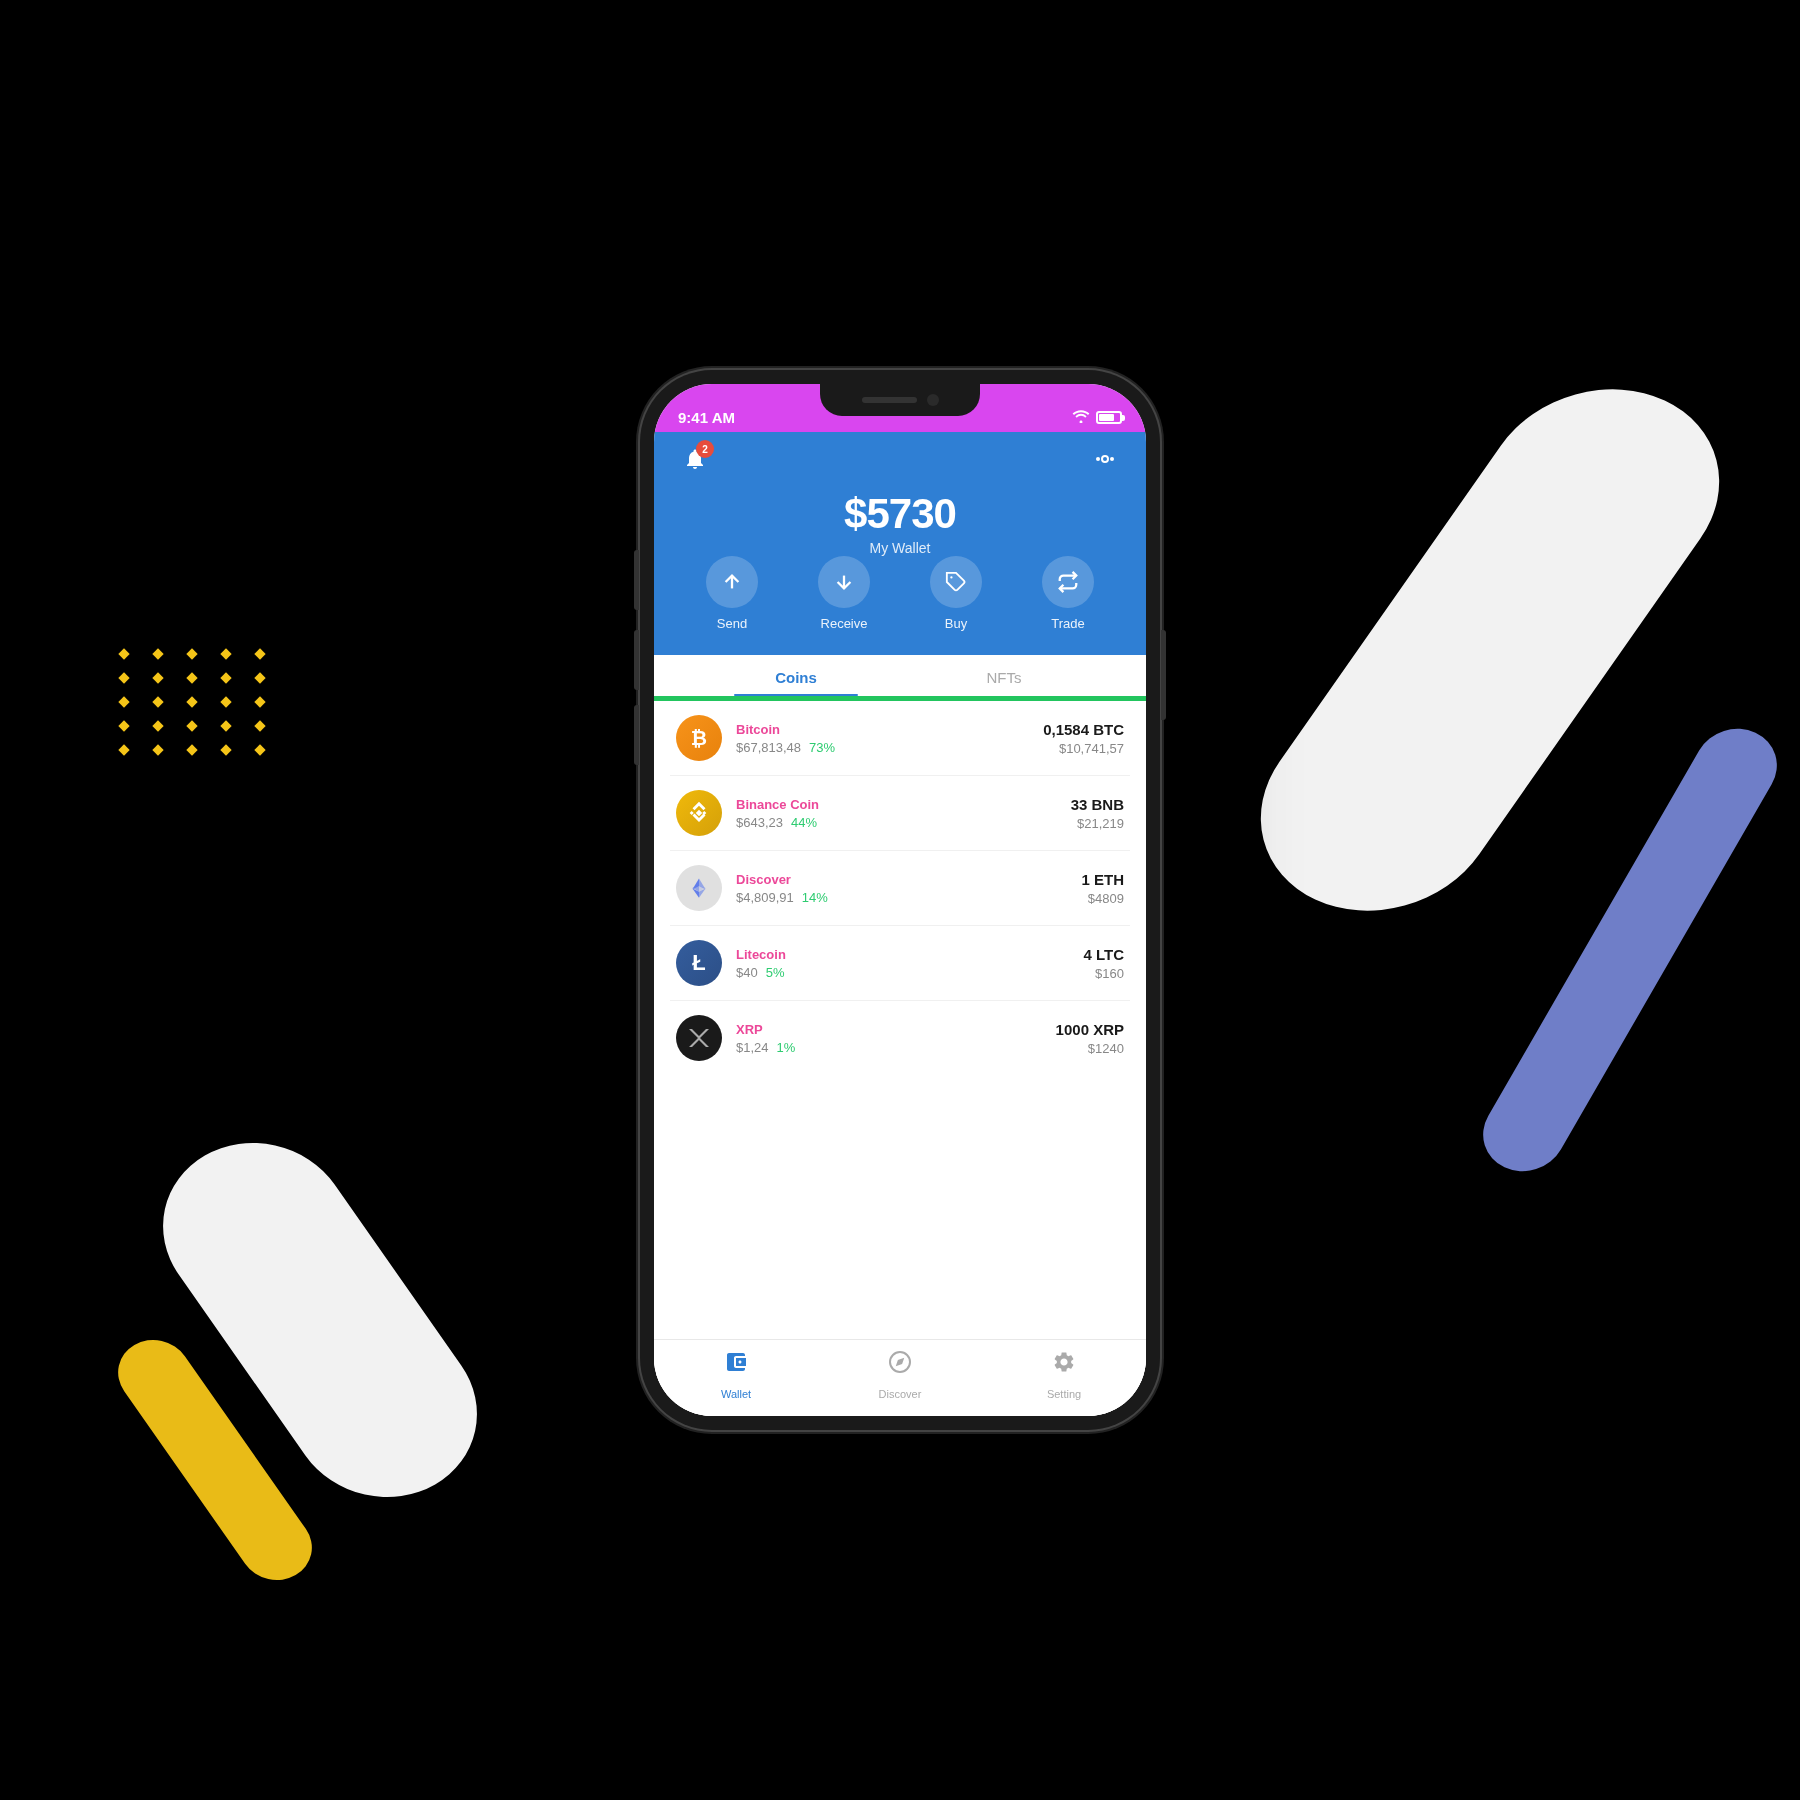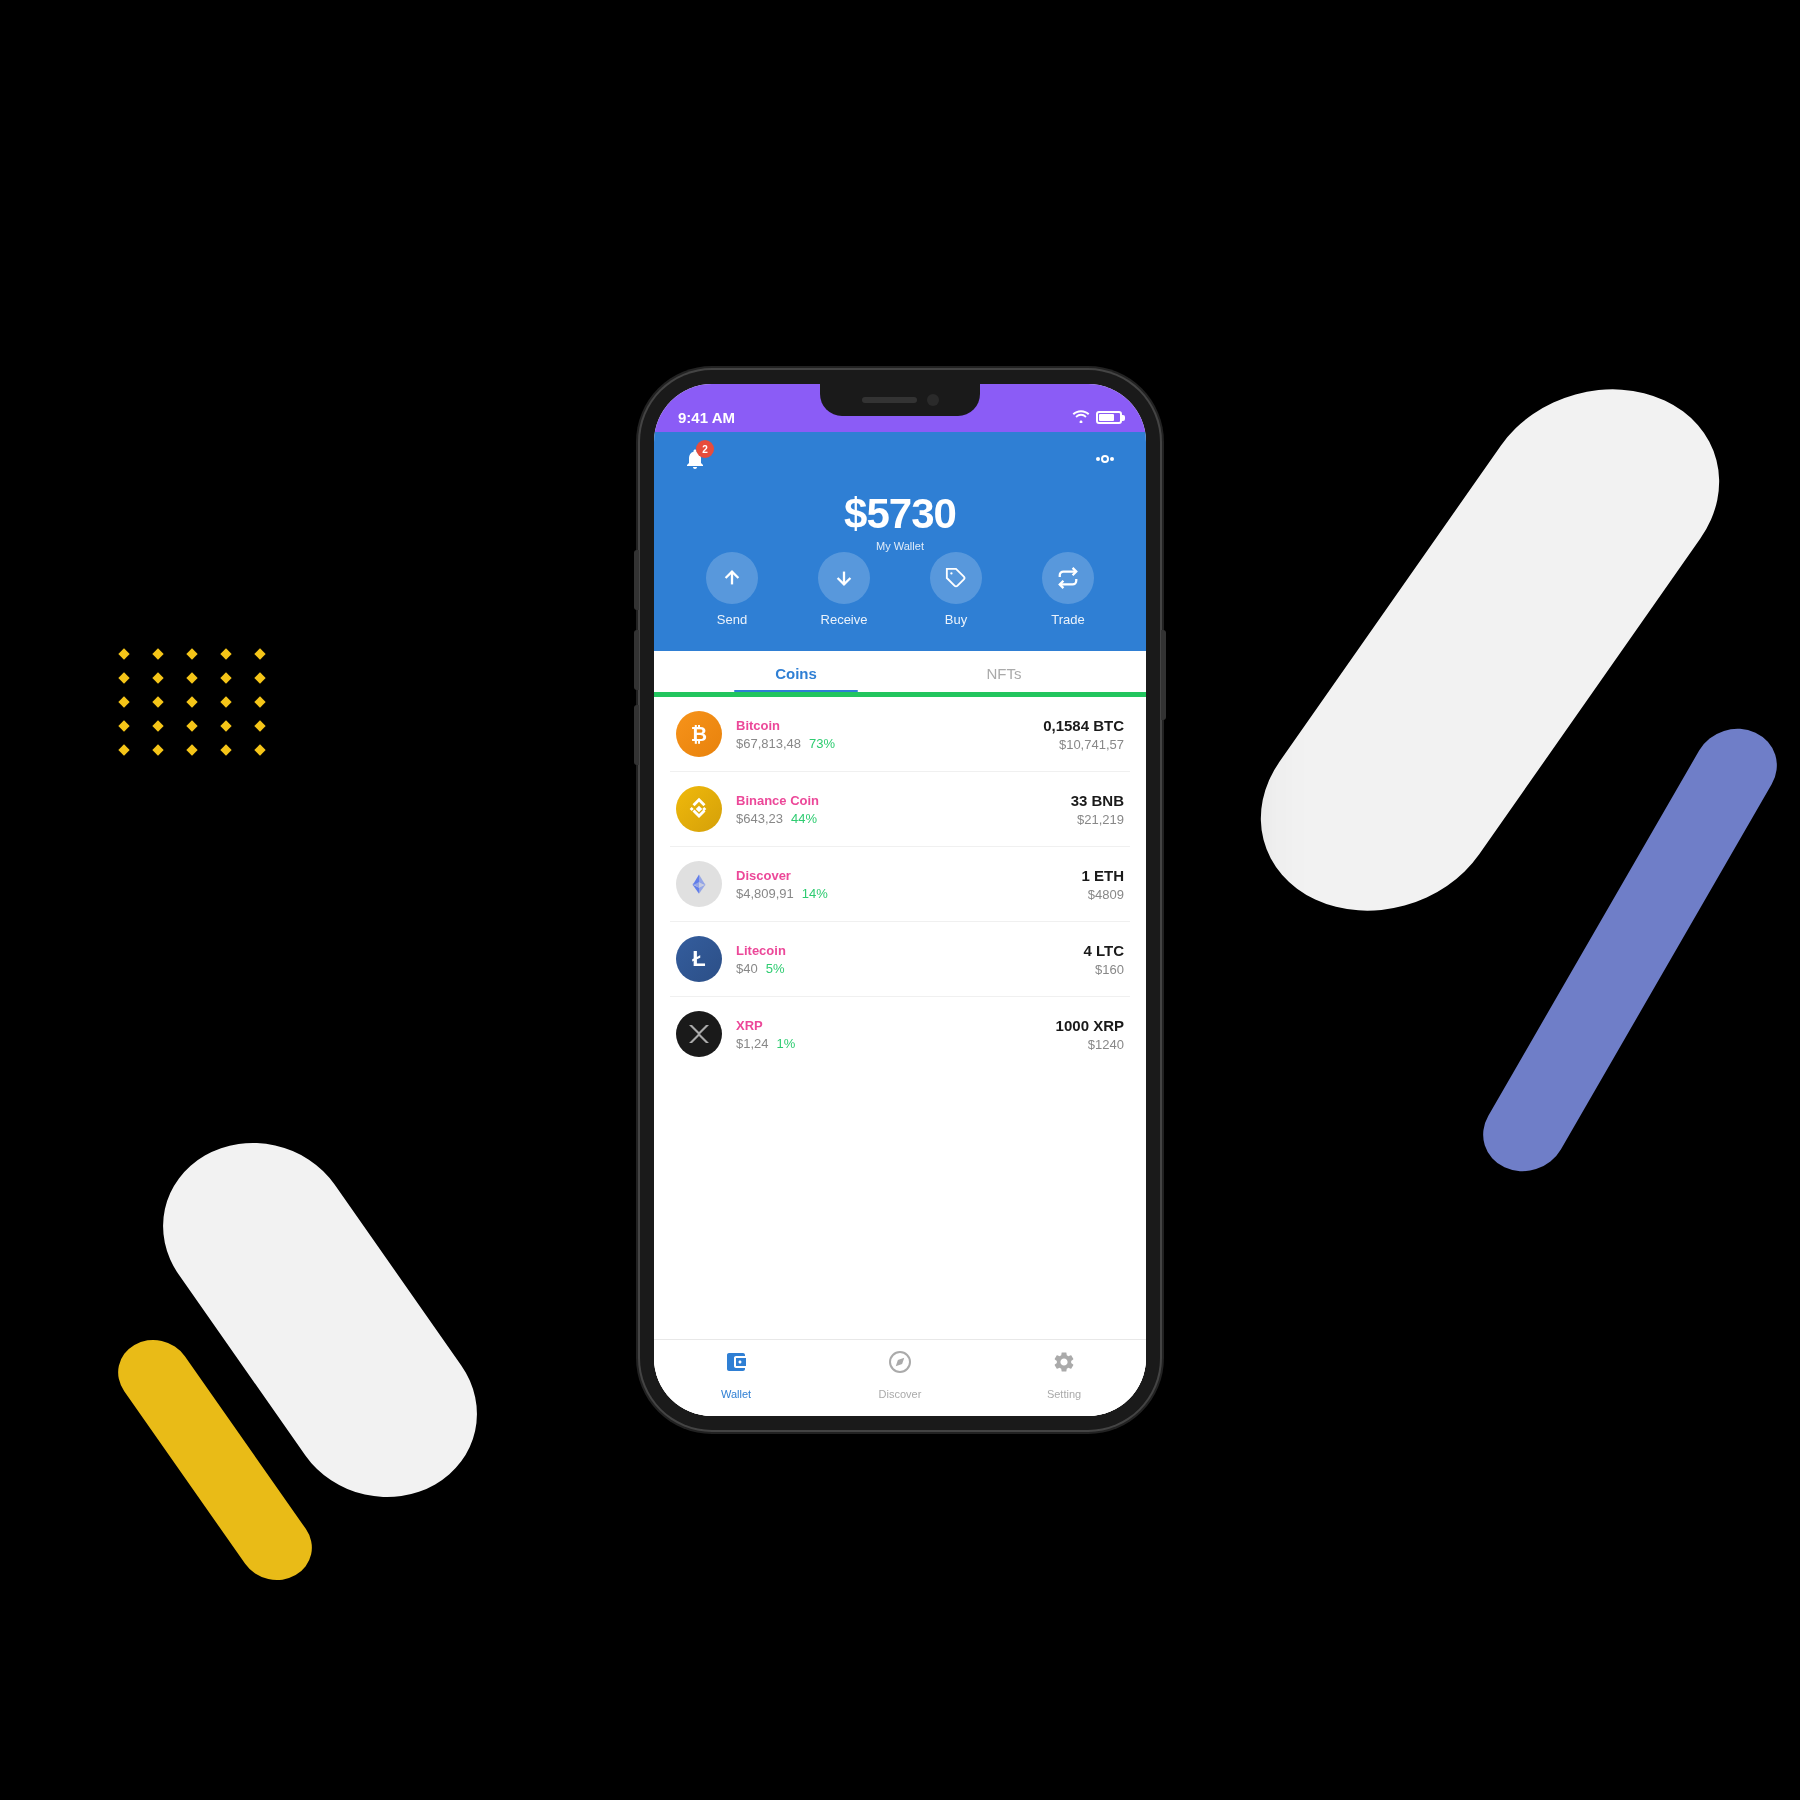--- a/index.html
+++ b/index.html
@@ -153,21 +153,21 @@
       width: 12px;
       height: 12px;
       background: #2a2a2a;
       border-radius: 50%;
       margin-left: 10px;
     }
 
     
     .status-bar {
       height: 48px;
-      background: #8b5cf6;
+      background: #d946ef;
       display: flex;
       align-items: flex-end;
       justify-content: space-between;
       padding: 0 24px 6px;
       position: relative;
       z-index: 50;
     }
     .status-time {
       color: white;
       font-size: 15px;
@@ -265,21 +265,21 @@
       text-align: center;
     }
     .balance-amount {
       color: white;
       font-size: 42px;
       font-weight: 700;
       letter-spacing: -1px;
     }
     .balance-label {
       color: rgba(255,255,255,0.85);
-      font-size: 11px;
+      font-size: 14px;
       margin-top: 2px;
     }
 
     .action-buttons {
       display: flex;
       justify-content: space-around;
     }
     .action-btn {
       display: flex;
       flex-direction: column;

